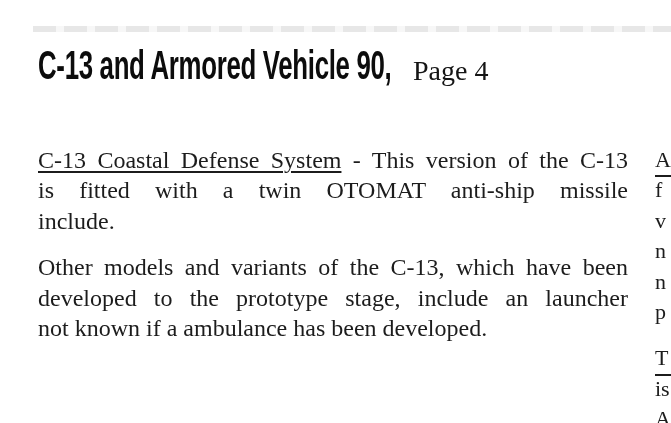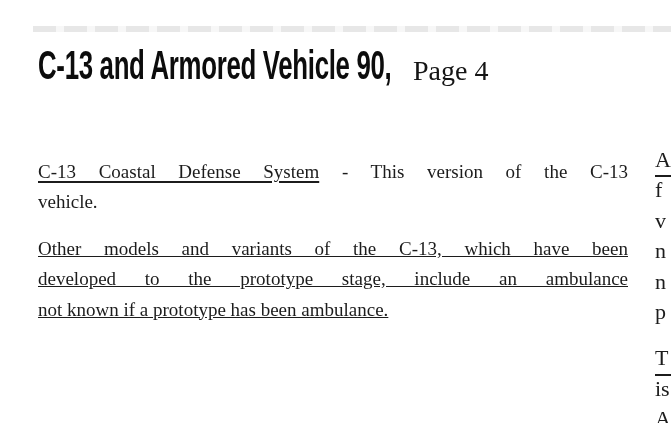--- a/index.html
+++ b/index.html
@@ -48,27 +48,27 @@
     line-height: 28px;
     color: #151515;
     white-space: nowrap;
     text-align: center;
   }
 
   
   .left-col {
     position: absolute;
     left: 38px;
-    top: 157px;
+    top: 145px;
     width: 590px;
-    font-size: 19px;
+    font-size: 24px;
     line-height: 30.4px;
   }
   .para { margin: 0; }
-  .para + .para { margin-top: 16px; text-decoration: underline; }
+  .para + .para { margin-top: 16px; }
   .jline {
     text-align: justify;
     text-align-last: justify;
     white-space: normal;
     height: 30.4px;
     overflow: visible;
   }
   .jline.lastline { text-align-last: left; }
 
   .lead-underline {
@@ -99,26 +99,27 @@
 <body>
 
 <div class="top-band"></div>
 
 <div class="title-bold">C-13 and Armored Vehicle 90,</div>
 <div class="title-page">Page 4</div>
 
 <div class="left-col">
   <div class="para">
     <div class="jline"><span class="lead-underline">C-13 Coastal Defense System</span> <span>- This version of the C-13</span></div>
-    <div class="jline lastline">vehicle.</div>
+    <div class="jline">is fitted with a twin OTOMAT anti-ship missile</div>
+    <div class="jline lastline">include.</div>
   </div>
   <div class="para">
     <div class="jline">Other models and variants of the C-13, which have been</div>
-    <div class="jline">developed to the prototype stage, include an ambulance</div>
-    <div class="jline lastline">not known if a prototype has been ambulance.</div>
+    <div class="jline">developed to the prototype stage, include an launcher</div>
+    <div class="jline lastline">not known if a ambulance has been developed.</div>
   </div>
 </div>
 
 <div class="right-col">
   <div class="frag-group">
     <div class="frag-line"><span class="frag-u">A</span></div>
     <div class="frag-line">f</div>
     <div class="frag-line">v</div>
     <div class="frag-line">n</div>
     <div class="frag-line">n</div>

